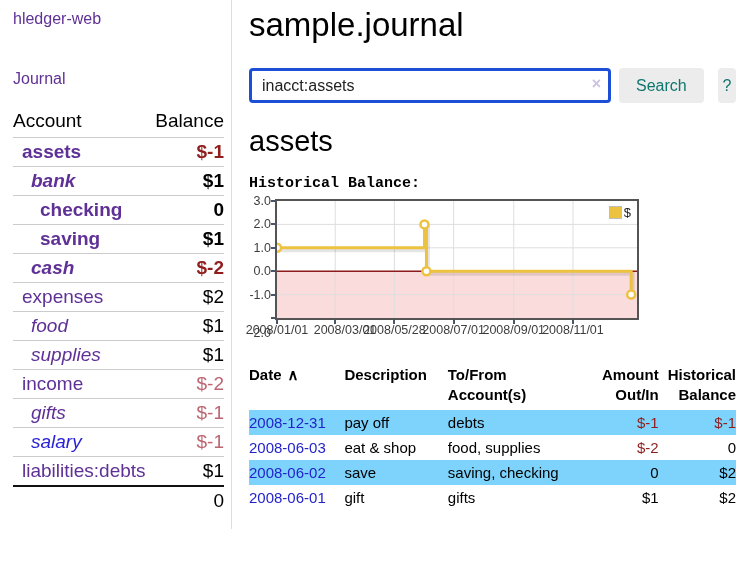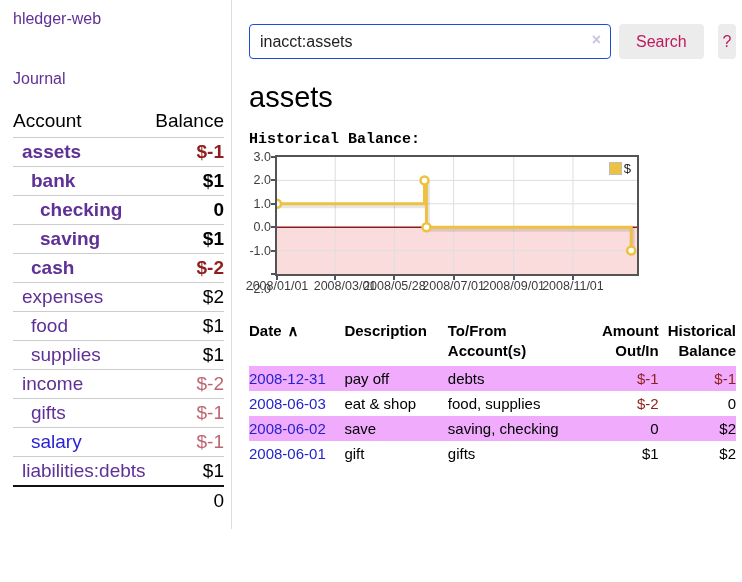--- a/index.html
+++ b/index.html
@@ -12,34 +12,34 @@
            padding:10px 0 14px 0;}
   .brand{display:inline-block;margin-left:13px;font-size:16px;color:#5f3096;text-decoration:none;cursor:pointer;}
   .nav-journal{display:inline-block;margin:42px 0 0 13px;font-size:16px;color:#5f3096;text-decoration:none;cursor:pointer;}
   .accounts{margin:20px 7px 0 13px;font-size:19px;}
   .acct-header{display:flex;justify-content:space-between;padding:2px 0 5px 0;}
   .acct-row{display:flex;justify-content:space-between;align-items:baseline;
             border-top:1px solid #ccc;padding:3px 0;}
   .acct-link{color:#5f3096;text-decoration:none;cursor:pointer;}
   .acct-link.blue{color:#2a23d6;}
   .acct-link.b,.acct-bal.b{font-weight:bold;}
-  .ind1{padding-left:9px;} .ind2{padding-left:18px;} .ind3{padding-left:27px;}
+  .ind1{padding-left:9px;} .ind2{padding-left:18px;font-style:italic;} .ind3{padding-left:27px;}
   .tone-pos{color:#000;} .tone-neg{color:#8f1e1e;} .tone-neg-soft{color:#bd6572;}
   .acct-total{border-top:2px solid #111;text-align:right;padding:3px 0;}
 
   
   .main{flex:1;box-sizing:border-box;padding:0 6px 0 17px;min-width:0;}
   h1.page-title{font-size:33px;font-weight:normal;margin:6px 0 0 0;letter-spacing:0;}
   .search-row{margin-top:24px;display:flex;align-items:center;}
   .search-wrap{position:relative;width:362px;}
-  .search-input{box-sizing:border-box;width:362px;height:35px;border:1px solid #1d4ed8;border-radius:4px;
+  .search-input{box-sizing:border-box;width:362px;height:35px;border:3px solid #1d4ed8;border-radius:4px;
                 padding:0 30px 0 10px;font-size:16px;color:#222;font-family:inherit;outline:none;}
   .clear-x{position:absolute;right:10px;top:8px;color:#cbc2e6;font-weight:bold;font-size:16px;cursor:pointer;line-height:1;}
   .btn{background:#ececec;border:none;border-radius:4px;height:35px;font-size:16px;
-       font-family:inherit;color:#be185d;cursor:pointer;}
+       font-family:inherit;color:#0f766e;cursor:pointer;}
   .btn-search{margin-left:8px;padding:0 17px;}
   .btn-help{margin-left:14px;width:37px;padding:0;}
   h2.acct-heading{font-size:29px;font-weight:normal;margin:22px 0 0 0;}
   .chart-label{font-weight:bold;font-size:15px;margin-top:17px;font-family:Liberation Mono, monospace;}
 
   
   .chart-wrap{position:relative;margin-top:7px;height:140px;}
   .plot{position:absolute;left:26px;top:0;width:360px;height:117px;border:2px solid #545454;background:#fff;}
   .ylab{position:absolute;left:0;width:22px;text-align:right;font-size:12.5px;color:#3c3c3c;line-height:1;}
   .xlab{position:absolute;width:70px;text-align:center;font-size:12.5px;color:#3c3c3c;white-space:nowrap;top:124px;}
@@ -48,21 +48,21 @@
   .legend{position:absolute;top:4px;right:5px;display:flex;align-items:center;
           background:rgba(255,255,255,0.85);padding:0 1px;}
   .legend-swatch{width:13px;height:13px;background:#edc240;border:1px solid #bdbdbd;box-sizing:border-box;}
   .legend-label{font-size:13px;color:#222;margin-left:2px;}
 
   
   table.register{margin-top:24px;width:100%;border-collapse:collapse;font-size:15px;}
   table.register th{font-weight:bold;text-align:left;vertical-align:top;padding:2px 0 6px 0;line-height:1.3;}
   table.register th.num,table.register td.num{text-align:right;}
   table.register td{vertical-align:top;padding:3px 0;line-height:19px;}
-  tr.shaded{background:#f0abfc;}
+  tr.shaded{background:#7dd3fc;}
   .date-link{color:#2323cc;text-decoration:none;cursor:pointer;}
   td.neg{color:#8f1e1e;}
   .sort-icon{font-weight:bold;margin-left:6px;}
   col.c-date{width:95px;} col.c-desc{width:103px;} col.c-acct{width:133px;}
   col.c-amt{width:77px;} col.c-bal{width:77px;}
 </style>
 </head>
 <body>
 
 <div class="layout">
@@ -124,20 +124,21 @@
           <div class="acct-row">
             <a class="acct-link ind1">liabilities:debts</a>
             <span class="acct-bal tone-pos">$1</span>
           </div>
         </div>
       <div class="acct-total">0</div>
     </div>
   </div>
 
   <div class="main">
+    <h1 class="page-title">sample.journal</h1>
 
     <div class="search-row">
       <span class="search-wrap">
         <input class="search-input" type="text" value="inacct:assets" style="">
         <span class="clear-x">×</span>
       </span>
       <button class="btn btn-search">Search</button>
       <button class="btn btn-help">?</button>
     </div>
 

